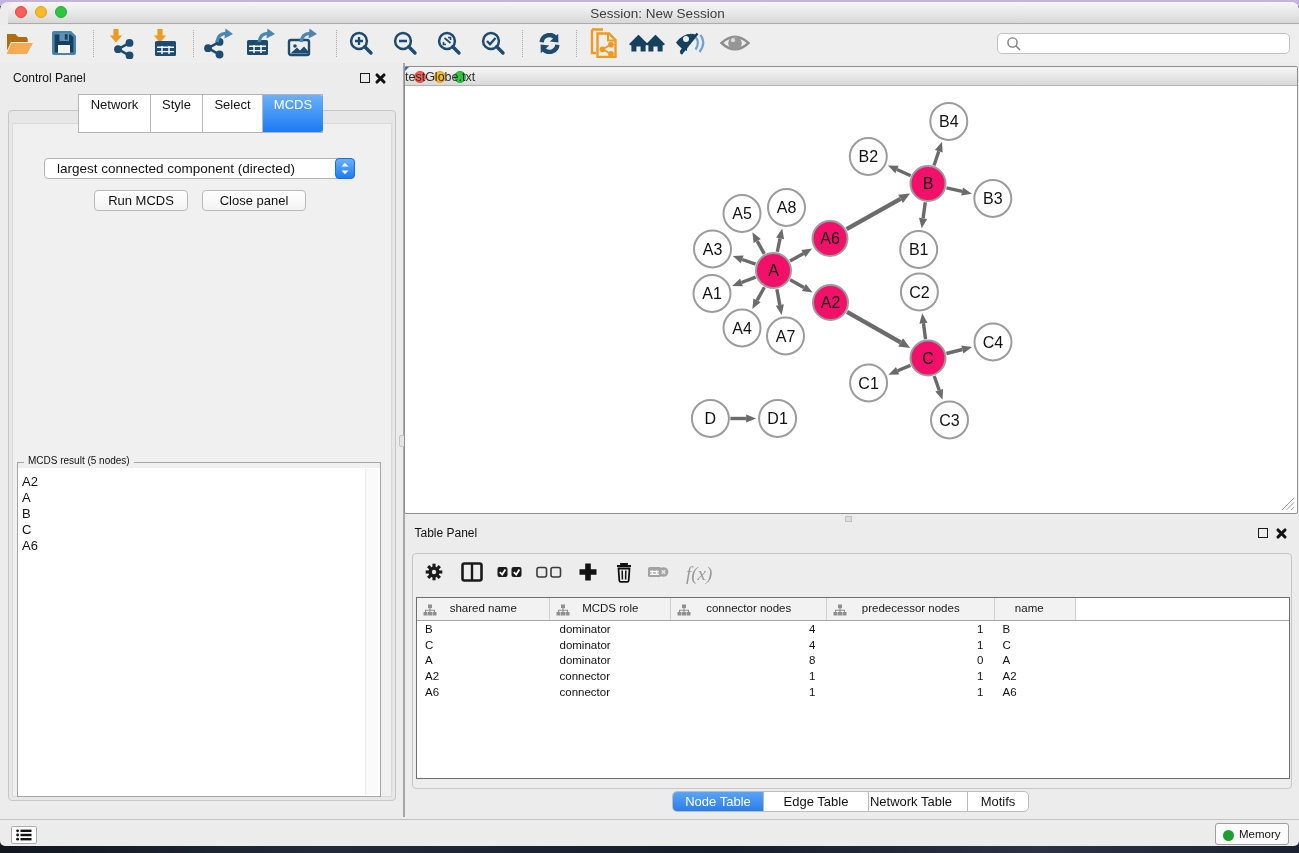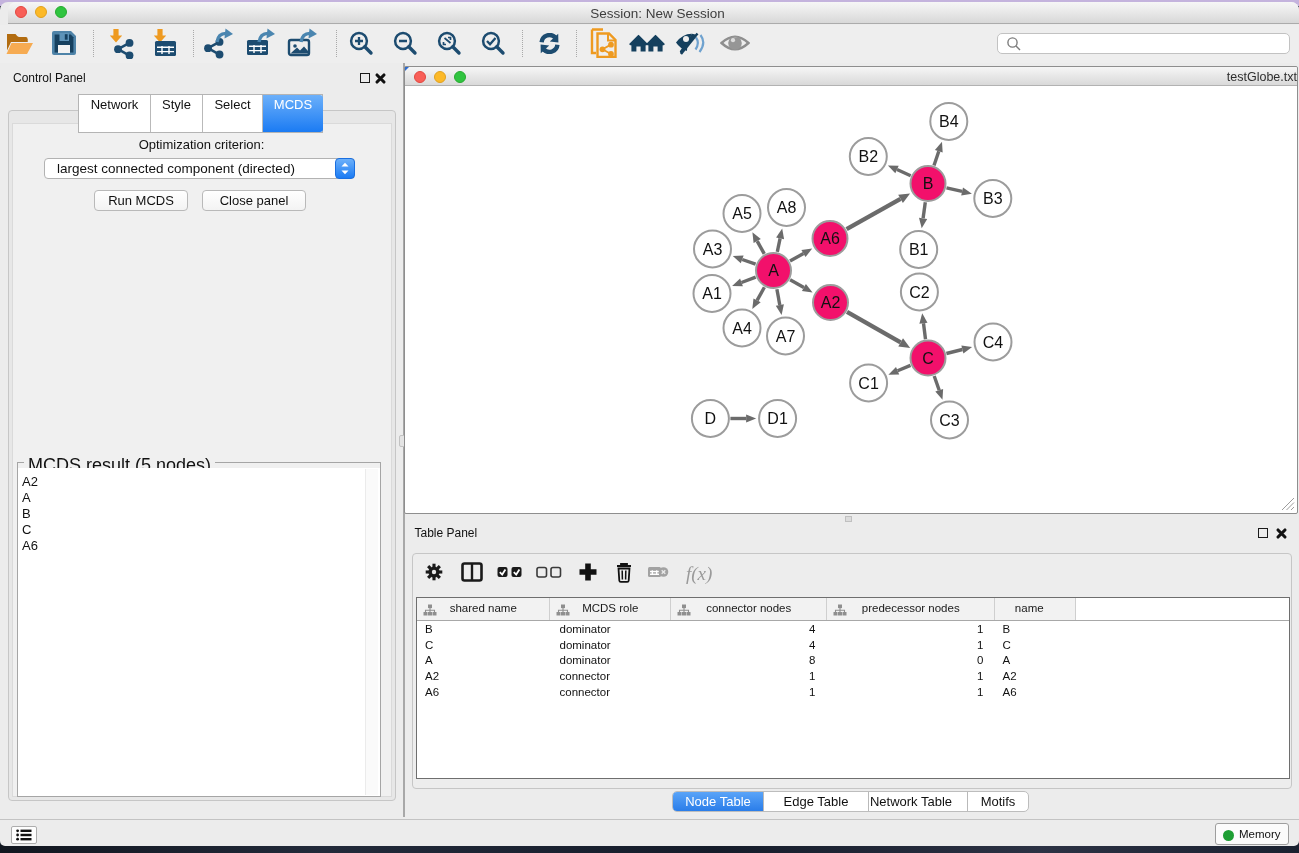--- a/index.html
+++ b/index.html
@@ -163,51 +163,50 @@
   <div class="abs" style="left:8px;top:108px;width:388px;height:691px;background:#e7e7e7;border:1px solid #c6c6c6;border-radius:4px"></div>
   <div class="abs" style="left:12px;top:121px;width:380px;height:674px;background:#f0f0f0;border:1px solid #dadada"></div>
 
   <div class="abs" style="left:78px;top:92px;width:245px;height:39px;background:#fff;border:1px solid #b4b4b4;border-radius:0;font-size:13px">
     <div class="seg" style="left:0;width:72px;line-height:20px">Network</div>
     <div class="seg" style="left:72px;width:52px;line-height:20px">Style</div>
     <div class="seg" style="left:124px;width:60px;line-height:20px">Select</div>
     <div class="seg" style="left:184px;width:60px;line-height:20px;border-right:none;background:linear-gradient(#6cb0fa,#1b7bf3);color:#fff;border-radius:0 3px 3px 0">MCDS</div>
   </div>
 
-  <div class="abs" style="left:0px;top:135px;width:403px;text-align:center;font-size:13px;color:#111">Optimization criterion:</div>
 
   <div class="abs" style="left:44px;top:156px;width:311px;height:21px;background:#fff;border:1px solid #b2b2b2;border-radius:4px">
     <div class="abs" style="left:12px;top:2px;font-size:13.5px;color:#111">largest connected component (directed)</div>
     <div class="abs" style="right:-1px;top:-1px;width:20px;height:21px;background:linear-gradient(#6cb0fa,#1b7bf3);border-radius:4px;border:1px solid #1a6fe0">
       <svg width="18" height="19" viewBox="0 0 18 19">
         <path d="M5.5,7.5 L9,3.8 L12.5,7.5 Z" fill="#fff"></path>
         <path d="M5.5,11.5 L9,15.2 L12.5,11.5 Z" fill="#fff"></path>
       </svg>
     </div>
   </div>
 
   <div class="abs" style="left:94px;top:188px;width:94px;height:21px;background:linear-gradient(#ffffff,#f3f3f3);border:1px solid #b9b9b9;border-radius:4px;text-align:center;font-size:13px;line-height:19px;color:#111">Run MCDS</div>
   <div class="abs" style="left:202px;top:188px;width:104px;height:21px;background:linear-gradient(#ffffff,#f3f3f3);border:1px solid #b9b9b9;border-radius:4px;text-align:center;font-size:13px;line-height:19px;color:#111">Close panel</div>
 
   <div class="abs" style="left:17px;top:460px;width:364px;height:335px;border:1px solid #a5a5a5"></div>
-  <div class="abs" style="left:24px;top:453px;background:#f0f0f0;padding:0 4px;font-size:18px;color:#111">MCDS result (5 nodes)</div>
+  <div class="abs" style="left:24px;top:453px;background:#f0f0f0;padding:0 4px;font-size:10px;color:#111">MCDS result (5 nodes)</div>
   <div class="abs" style="left:18px;top:466px;width:362px;height:328px;background:#fff">
     <div class="abs" style="right:2px;top:1px;width:13px;height:326px;background:#fafafa;border-left:1px solid #ebebeb"></div>
     <div class="abs" style="left:4px;top:6px;font-size:13px;color:#111;line-height:16px">A2<br>A<br>B<br>C<br>A6</div>
   </div>
 
   <div class="abs" style="left:403px;top:61px;width:1.5px;height:754px;background:#a8a8a8"></div>
   <div class="abs" style="left:398.5px;top:433px;width:7px;height:12px;background:#e4e4e4;border:1px solid #c2c2c2;border-radius:2px"></div>
 
   <div class="abs" style="left:404px;top:64px;width:894px;height:448px;background:#fff;border:1px solid #8e8e8e;border-radius:2px">
     <div class="abs" style="left:0;top:0;width:100%;height:19px;background:linear-gradient(#f6f6f6,#d9d9d9);border-bottom:1px solid #b2b2b2;border-radius:2px 2px 0 0">
       <div class="light" style="left:9px;top:4px;background:#f85f58;border:1px solid #e2473f"></div>
       <div class="light" style="left:29px;top:4px;background:#fcb928;border:1px solid #e0a11e"></div>
       <div class="light" style="left:49px;top:4px;background:#30c440;border:1px solid #27aa2f"></div>
-      <div class="abs" style="left:0;width:100%;top:2.5px;text-align:right;font-size:12.5px;color:#2e2e2e">testGlobe.txt</div>
+      <div class="abs" style="left:0;width:100%;top:2.5px;text-align:left;font-size:12.5px;color:#2e2e2e">testGlobe.txt</div>
     </div>
     <svg class="abs" style="left:0;top:0" width="4" height="4" viewBox="0 0 4 4">
         <path d="M0,0 h4 L0,4 Z" fill="#2d6bce"></path>
       </svg>
     <svg class="abs" style="left:0;top:20px" width="892" height="427" viewBox="0 20 892 427">
       <line x1="359.3" y1="186.9" x2="352.2" y2="174.1" stroke="#6b6b6b" stroke-width="3.4"></line>
 <path d="M347.4,165.3 L355.8,172.1 L348.6,176.1 Z" fill="#6b6b6b"></path>
 <line x1="372.3" y1="184.9" x2="375.1" y2="171.4" stroke="#6b6b6b" stroke-width="3.4"></line>
 <path d="M377.2,161.6 L379.1,172.2 L371.1,170.5 Z" fill="#6b6b6b"></path>
 <line x1="350.6" y1="197.2" x2="337.2" y2="192.5" stroke="#6b6b6b" stroke-width="3.4"></line>

